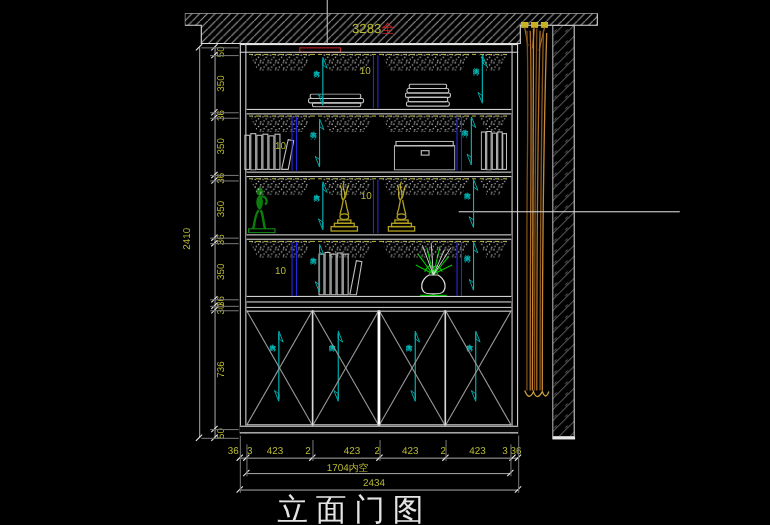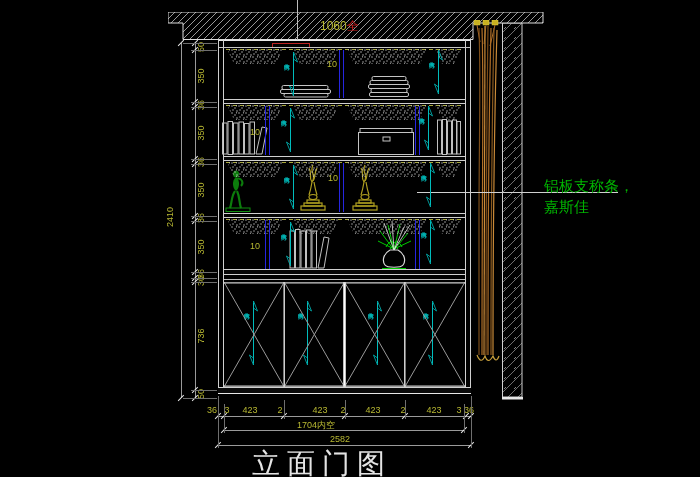--- a/index.html
+++ b/index.html
@@ -65,21 +65,21 @@
         <circle cx="5.5" cy="0.8" r="0.6" fill="#d0d0d0"></circle>
       </pattern>
     </defs>
   </svg>
 
   <svg class="abs" style="left:168px;top:12px" width="376" height="28">
     <polygon points="0,0 375,0 375,11 305,11 305,27.5 15,27.5 15,11 0,11" fill="url(#hatch45)" stroke="#dcdcdc" stroke-width="1"></polygon>
   </svg>
   <div class="centerline"></div>
   <div class="topdim">
-    <span>1060</span><span class="red">全</span>
+    <span>3283</span><span class="red">全</span>
   </div>
   <div class="redrect"></div>
 
   <svg class="abs" style="left:502px;top:23px" width="21" height="377">
     <rect x="0.5" y="0" width="19.5" height="374" fill="url(#wallh)" stroke="#cfcfcf" stroke-width="1"></rect>
     <rect x="0" y="374" width="21" height="2.5" fill="#e8e8e8"></rect>
   </svg>
 
   <svg class="abs" style="left:472px;top:20px" width="30" height="358">
     <rect x="2" y="0" width="6" height="5" fill="#c8b020" stroke="#e0d040" stroke-width="0.5"></rect>
@@ -214,33 +214,29 @@
         <line x1="20" y1="29" x2="30" y2="6"></line>
       <line x1="20" y1="29" x2="18" y2="0"></line>
         <line x1="20" y1="29" x2="36" y2="4"></line>
     </g>
     <path d="M16,29 C9,33 8,40 11,44 C13,47 27,47 29,44 C32,40 31,33 24,29" stroke="#d8d8d8" stroke-width="1.2" fill="none"></path>
     <line x1="16" y1="29" x2="24" y2="29" stroke="#d8d8d8" stroke-width="1"></line>
     <line x1="8" y1="47.5" x2="32" y2="47.5" stroke="#00cc00" stroke-width="1"></line>
   </svg>
 
   <div class="leader"></div>
-  <div class="note">
-    <div>铝板支称条，</div>
-    <div>嘉斯佳</div>
-  </div>
 
   <div class="dimline-v" style="left:181px;top:43px;height:355px"></div>
   <div class="dimline-v" style="left:195px;top:43px;height:355px"></div>
   <div class="ldim" style="left:170px;top:217px">2410</div>
   <div class="dimline-h" style="left:218px;top:416px;width:253px"></div>
   <div class="dimline-h" style="left:224px;top:430px;width:240px"></div>
   <div class="dimline-h" style="left:218px;top:445px;width:253px"></div>
   <div class="bdim" style="left:316px;top:419px">1704内空</div>
-  <div class="bdim" style="left:340px;top:434px">2582</div>
+  <div class="bdim" style="left:340px;top:434px">2434</div>
 
   <div class="title">立面门图</div>
 
 <div class="tick" style="left: 195px; top: 43px;"></div>
     <div class="tick" style="left: 195px; top: 50.4px;"></div>
     <div class="tick" style="left: 195px; top: 101.9px;"></div>
     <div class="tick" style="left: 195px; top: 107.2px;"></div>
     <div class="tick" style="left: 195px; top: 158.7px;"></div>
     <div class="tick" style="left: 195px; top: 164px;"></div>
     <div class="tick" style="left: 195px; top: 215.5px;"></div>

